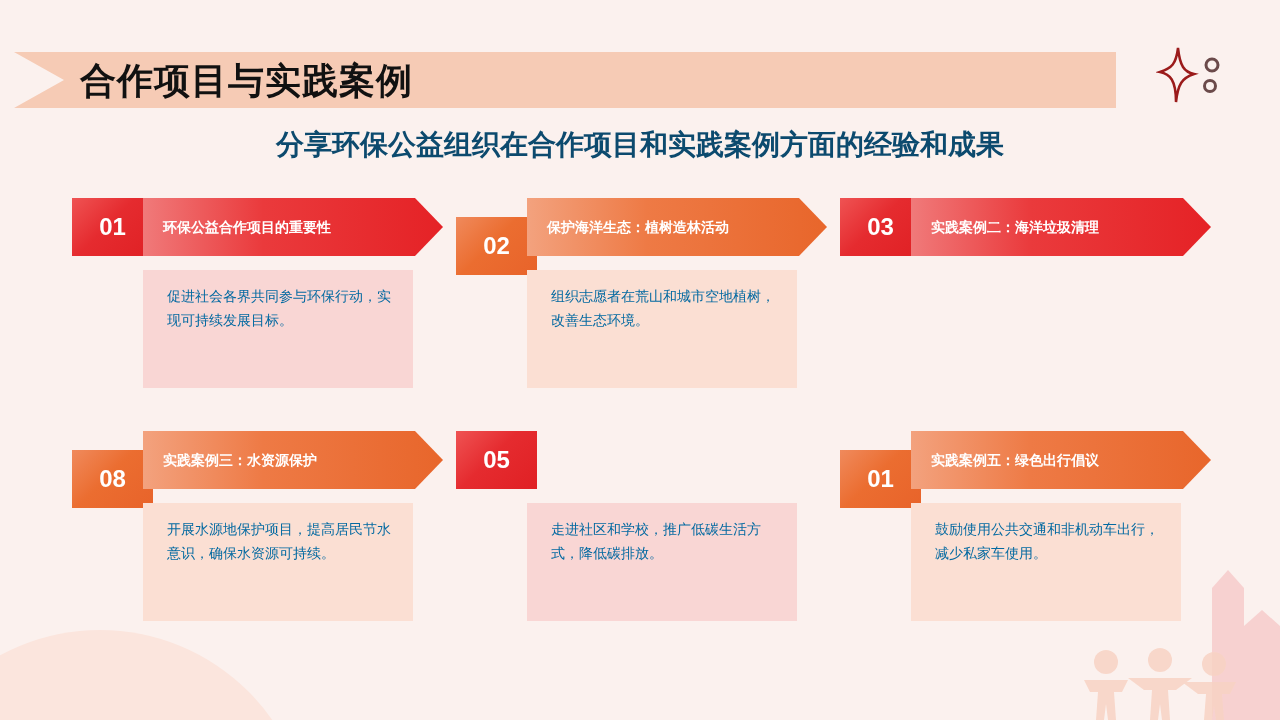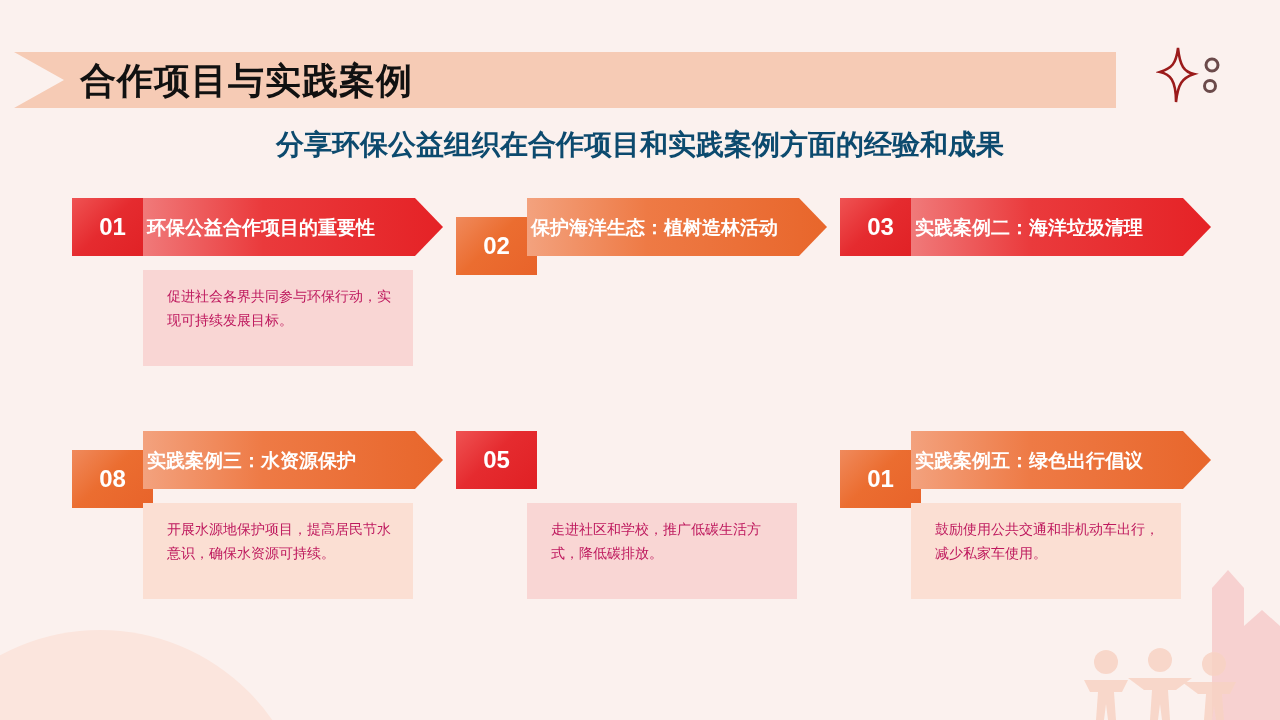--- a/index.html
+++ b/index.html
@@ -30,27 +30,27 @@
   }
   .card { position: absolute; width: 380px; height: 190px; }
   .num-box {
     position: absolute; left: 3px; top: 0; width: 81px; height: 58px;
     color: #fff; font-family: "Liberation Sans", sans-serif; font-weight: bold;
     font-size: 24px; line-height: 58px; text-align: center;
   }
   .head-arrow {
     position: absolute; left: 74px; top: 0; width: 300px; height: 58px;
     clip-path: polygon(0 0, 272px 0, 100% 50%, 272px 100%, 0 100%);
-    color: #fff; font-weight: bold; font-size: 19px; line-height: 58px;
-    padding-left: 4px; white-space: nowrap;
+    color: #fff; font-weight: bold; font-size: 14px; line-height: 58px;
+    padding-left: 20px; white-space: nowrap;
   }
   .desc-box {
-    position: absolute; left: 74px; top: 72px; width: 270px; height: 96px;
+    position: absolute; left: 74px; top: 72px; width: 270px; height: 118px;
     padding: 14px 22px 0 24px;
-    font-size: 14px; line-height: 24px; color: #be185d;
+    font-size: 14px; line-height: 24px; color: #0369a1;
   }
   .red .num-box { background: linear-gradient(135deg, #ef5353 0%, #e52b2f 45%, #e02024 100%); }
   .red .head-arrow { background: linear-gradient(90deg, #f07a7a 0%, #ea3a3c 40%, #e52226 100%); }
   .red .desc-box { background: #f9d6d4; }
   .orange .num-box { background: linear-gradient(135deg, #f08a5c 0%, #eb6d30 45%, #e8632a 100%); margin-top: 19px; }
   .orange .head-arrow { background: linear-gradient(90deg, #f3a27e 0%, #ee7a45 40%, #e8662b 100%); }
   .orange .desc-box { background: #fbdfd3; }
   .people { position: absolute; left: 1080px; top: 560px; }
 </style>
 </head>
@@ -70,20 +70,21 @@
 <div class="subtitle">分享环保公益组织在合作项目和实践案例方面的经验和成果</div>
 
 <div class="card red" style="left:69px; top:198px;">
   <div class="num-box">01</div>
   <div class="head-arrow">环保公益合作项目的重要性</div>
   <div class="desc-box">促进社会各界共同参与环保行动，实现可持续发展目标。</div>
 </div>
 <div class="card orange" style="left:453px; top:198px;">
   <div class="num-box">02</div>
   <div class="head-arrow">保护海洋生态：植树造林活动</div>
+  <div class="desc-box">组织志愿者在荒山和城市空地植树，改善生态环境。</div>
 </div>
 <div class="card red" style="left:837px; top:198px;">
   <div class="num-box">03</div>
   <div class="head-arrow">实践案例二：海洋垃圾清理</div>
 </div>
 
 <div class="card orange" style="left:69px; top:431px;">
   <div class="num-box">08</div>
   <div class="head-arrow">实践案例三：水资源保护</div>
   <div class="desc-box">开展水源地保护项目，提高居民节水意识，确保水资源可持续。</div>

